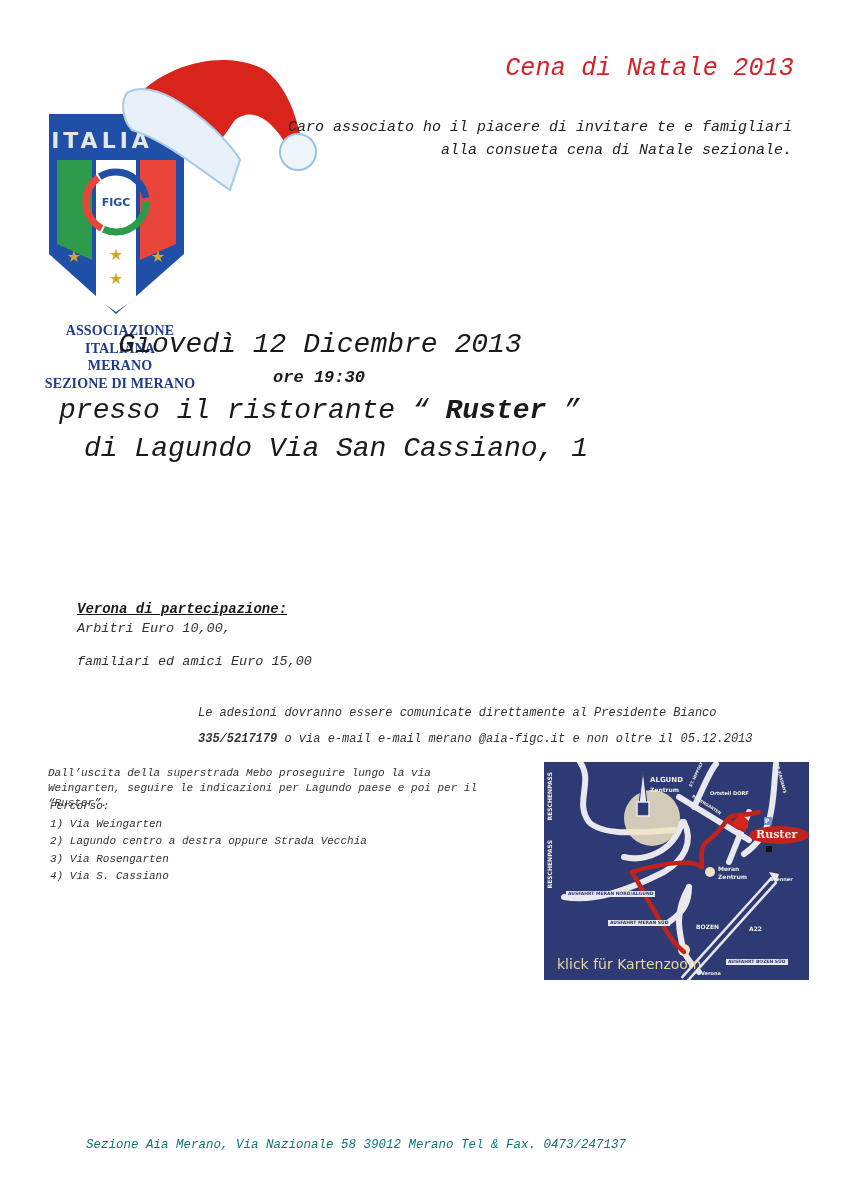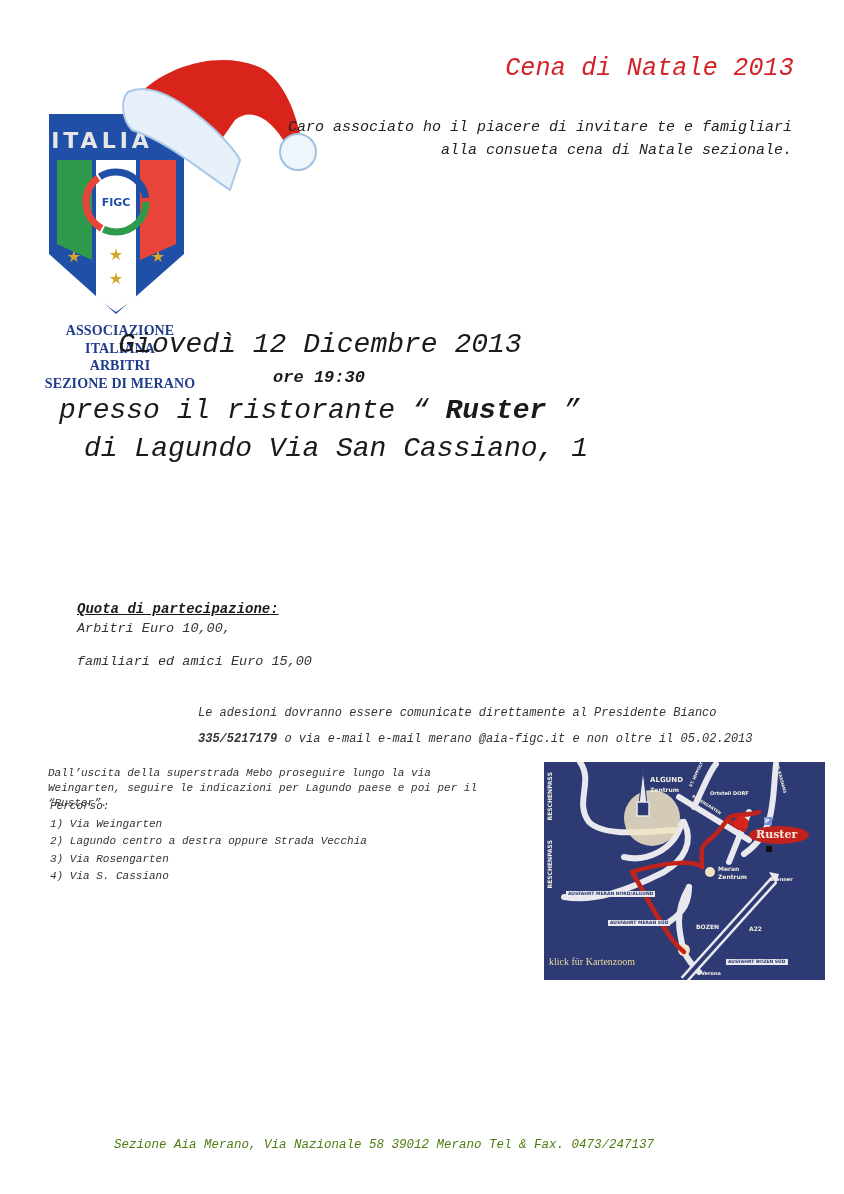--- a/index.html
+++ b/index.html
@@ -28,27 +28,27 @@
   #quota .head { font-weight: bold; text-decoration: underline; font-size: 14px; }
   #quota .row { font-size: 13.5px; color: #333; }
   #quota .row2 { margin-top: 14px; }
 
   #adesioni { left: 198px; top: 700px; font-size: 12px; line-height: 26px; color: #333; }
   #adesioni .phone { font-weight: bold; }
 
   #directions { left: 48px; top: 766px; width: 460px; font-size: 11px; line-height: 15px; color: #333; }
   #route { left: 50px; top: 798px; font-size: 11px; line-height: 17.5px; color: #333; }
 
-  #map { left: 544px; top: 762px; width: 265px; height: 218px; background: #2d3a74; overflow: hidden; padding-left: 16px; }
+  #map { left: 544px; top: 762px; width: 265px; height: 218px; background: #2d3a74; overflow: hidden; }
   #map svg { position: absolute; left: 0; top: 0; }
   .mlabel { position: absolute; font-family: "DejaVu Sans", sans-serif; color: #f2efe0; font-weight: bold; }
   .mtag { position: absolute; font-family: "DejaVu Sans", sans-serif; background: #e9e9ee; color: #2d3a74;
           font-size: 4.5px; padding: 0 2px; line-height: 6px; font-weight: bold; }
 
-  #footer { left: 0; width: 712px; top: 1136px; text-align: center; font-size: 12.5px; line-height: 19px; color: #4d7c0f; padding-left: 28px; }
+  #footer { left: 0; width: 712px; top: 1136px; text-align: center; font-size: 12.5px; line-height: 19px; color: #0f766e; }
 </style>
 </head>
 <body>
 
 <div id="logo" class="abs">
   <svg width="300" height="300" viewBox="0 0 300 300">
 
     <path d="M9 84 L144 84 L144 224 L76 284 L9 224 Z" fill="#1f4fa6"></path>
     <path d="M17 130 L52 130 L52 230 L17 214 Z" fill="#2e9a4c"></path>
     <path d="M56 130 L96 130 L96 268 L76 282 L56 268 Z" fill="#ffffff"></path>
@@ -67,47 +67,47 @@
     <text x="62" y="118" text-anchor="middle" font-family="DejaVu Sans, sans-serif" font-size="22" font-weight="bold" fill="#e6e6e6" letter-spacing="4">ITALIA</text>
 
     <path d="M95 68 C130 30 190 20 225 40 C245 55 255 80 262 112 L248 118 C230 85 210 78 195 90 L160 140 Z" fill="#d9241c"></path>
     <path d="M88 62 C110 52 140 68 175 100 C185 110 195 120 200 130 L190 160 C160 140 125 110 92 100 C82 90 80 70 88 62 Z" fill="#e8f1fa" stroke="#a9c9e8" stroke-width="2"></path>
     <circle cx="258" cy="122" r="18" fill="#eef5fb" stroke="#9cc1e3" stroke-width="2"></circle>
   </svg>
 </div>
 
 <div id="org" class="abs">
   <div>ASSOCIAZIONE ITALIANA</div>
-  <div>ARBITRI</div>
+  <div>MERANO</div>
   <div>SEZIONE DI MERANO</div>
 </div>
 
 <div id="title" class="abs script">Cena di Natale 2013</div>
 
 <div id="intro" class="abs script">
   <div>Caro associato ho  il piacere di invitare te e famigliari</div>
   <div>alla consueta cena di Natale sezionale.</div>
 </div>
 
 <div id="event" class="abs script">
   <div class="l1">Giovedì 12 Dicembre 2013</div>
   <div class="l2">ore 19:30</div>
   <div class="l3"><span>presso il ristorante </span><span>“</span> <b>Ruster</b><span> ”</span></div>
   <div class="l4">di Lagundo Via San Cassiano, 1</div>
 </div>
 
 <div id="quota" class="abs script">
-  <div class="head">Quota di partecipazione:</div>
+  <div class="head">Verona di partecipazione:</div>
   <div class="row">Arbitri Euro  10,00,</div>
   <div class="row row2">familiari ed amici Euro  15,00</div>
 </div>
 
 <div id="adesioni" class="abs script">
   <div>Le adesioni dovranno essere comunicate direttamente al Presidente Bianco</div>
-  <div><span class="phone">335/5217179</span><span> o via e-mail e-mail  merano @aia-figc.it e non oltre il 05.02.2013</span></div>
+  <div><span class="phone">335/5217179</span><span> o via e-mail e-mail  merano @aia-figc.it e non oltre il 05.12.2013</span></div>
 </div>
 
 <div id="directions" class="abs script">Dall’uscita della superstrada Mebo proseguire lungo la via Weingarten, seguire le indicazioni per Lagundo paese e poi per il “Ruster”.</div>
 
 <div id="route" class="abs script">
   <div>Percorso:</div>
   <div>1) Via Weingarten</div>
   <div>2) Lagundo centro a destra oppure Strada Vecchia</div>
   <div>3) Via Rosengarten</div>
   <div>4) Via S. Cassiano</div>
@@ -168,18 +168,18 @@
   <div class="mlabel" style="left:212px;top:66px;font-size:11px;font-family:'DejaVu Serif',serif;color:#f7e8e0;">Ruster</div>
   <div class="mlabel" style="left:174px;top:103px;font-size:6px;">Meran</div>
   <div class="mlabel" style="left:174px;top:111px;font-size:6px;">Zentrum</div>
   <div class="mlabel" style="left:226px;top:114px;font-size:5px;">Brenner</div>
   <div class="mlabel" style="left:205px;top:163px;font-size:6px;">A22</div>
   <div class="mlabel" style="left:152px;top:161px;font-size:6px;">BOZEN</div>
   <div class="mlabel" style="left:157px;top:208px;font-size:5px;">Verona</div>
   <div class="mtag" style="left:22px;top:129px;">AUSFAHRT MERAN NORD/ALGUND</div>
   <div class="mtag" style="left:64px;top:158px;">AUSFAHRT MERAN SÜD</div>
   <div class="mtag" style="left:182px;top:197px;">AUSFAHRT BOZEN SÜD</div>
-  <div class="mlabel" style="left:5px;top:194px;font-size:10px;color:#e8d99a;font-weight:normal;font-family:Liberation Serif, serif;">klick für Kartenzoom</div>
+  <div class="mlabel" style="left:13px;top:194px;font-size:14px;color:#e8d99a;font-weight:normal;">klick für Kartenzoom</div>
 </div>
 
 <div id="footer" class="abs script">
   <div>Sezione Aia Merano, Via Nazionale 58  39012 Merano Tel &amp; Fax. 0473/247137</div>
 </div>
 
 </body></html>

